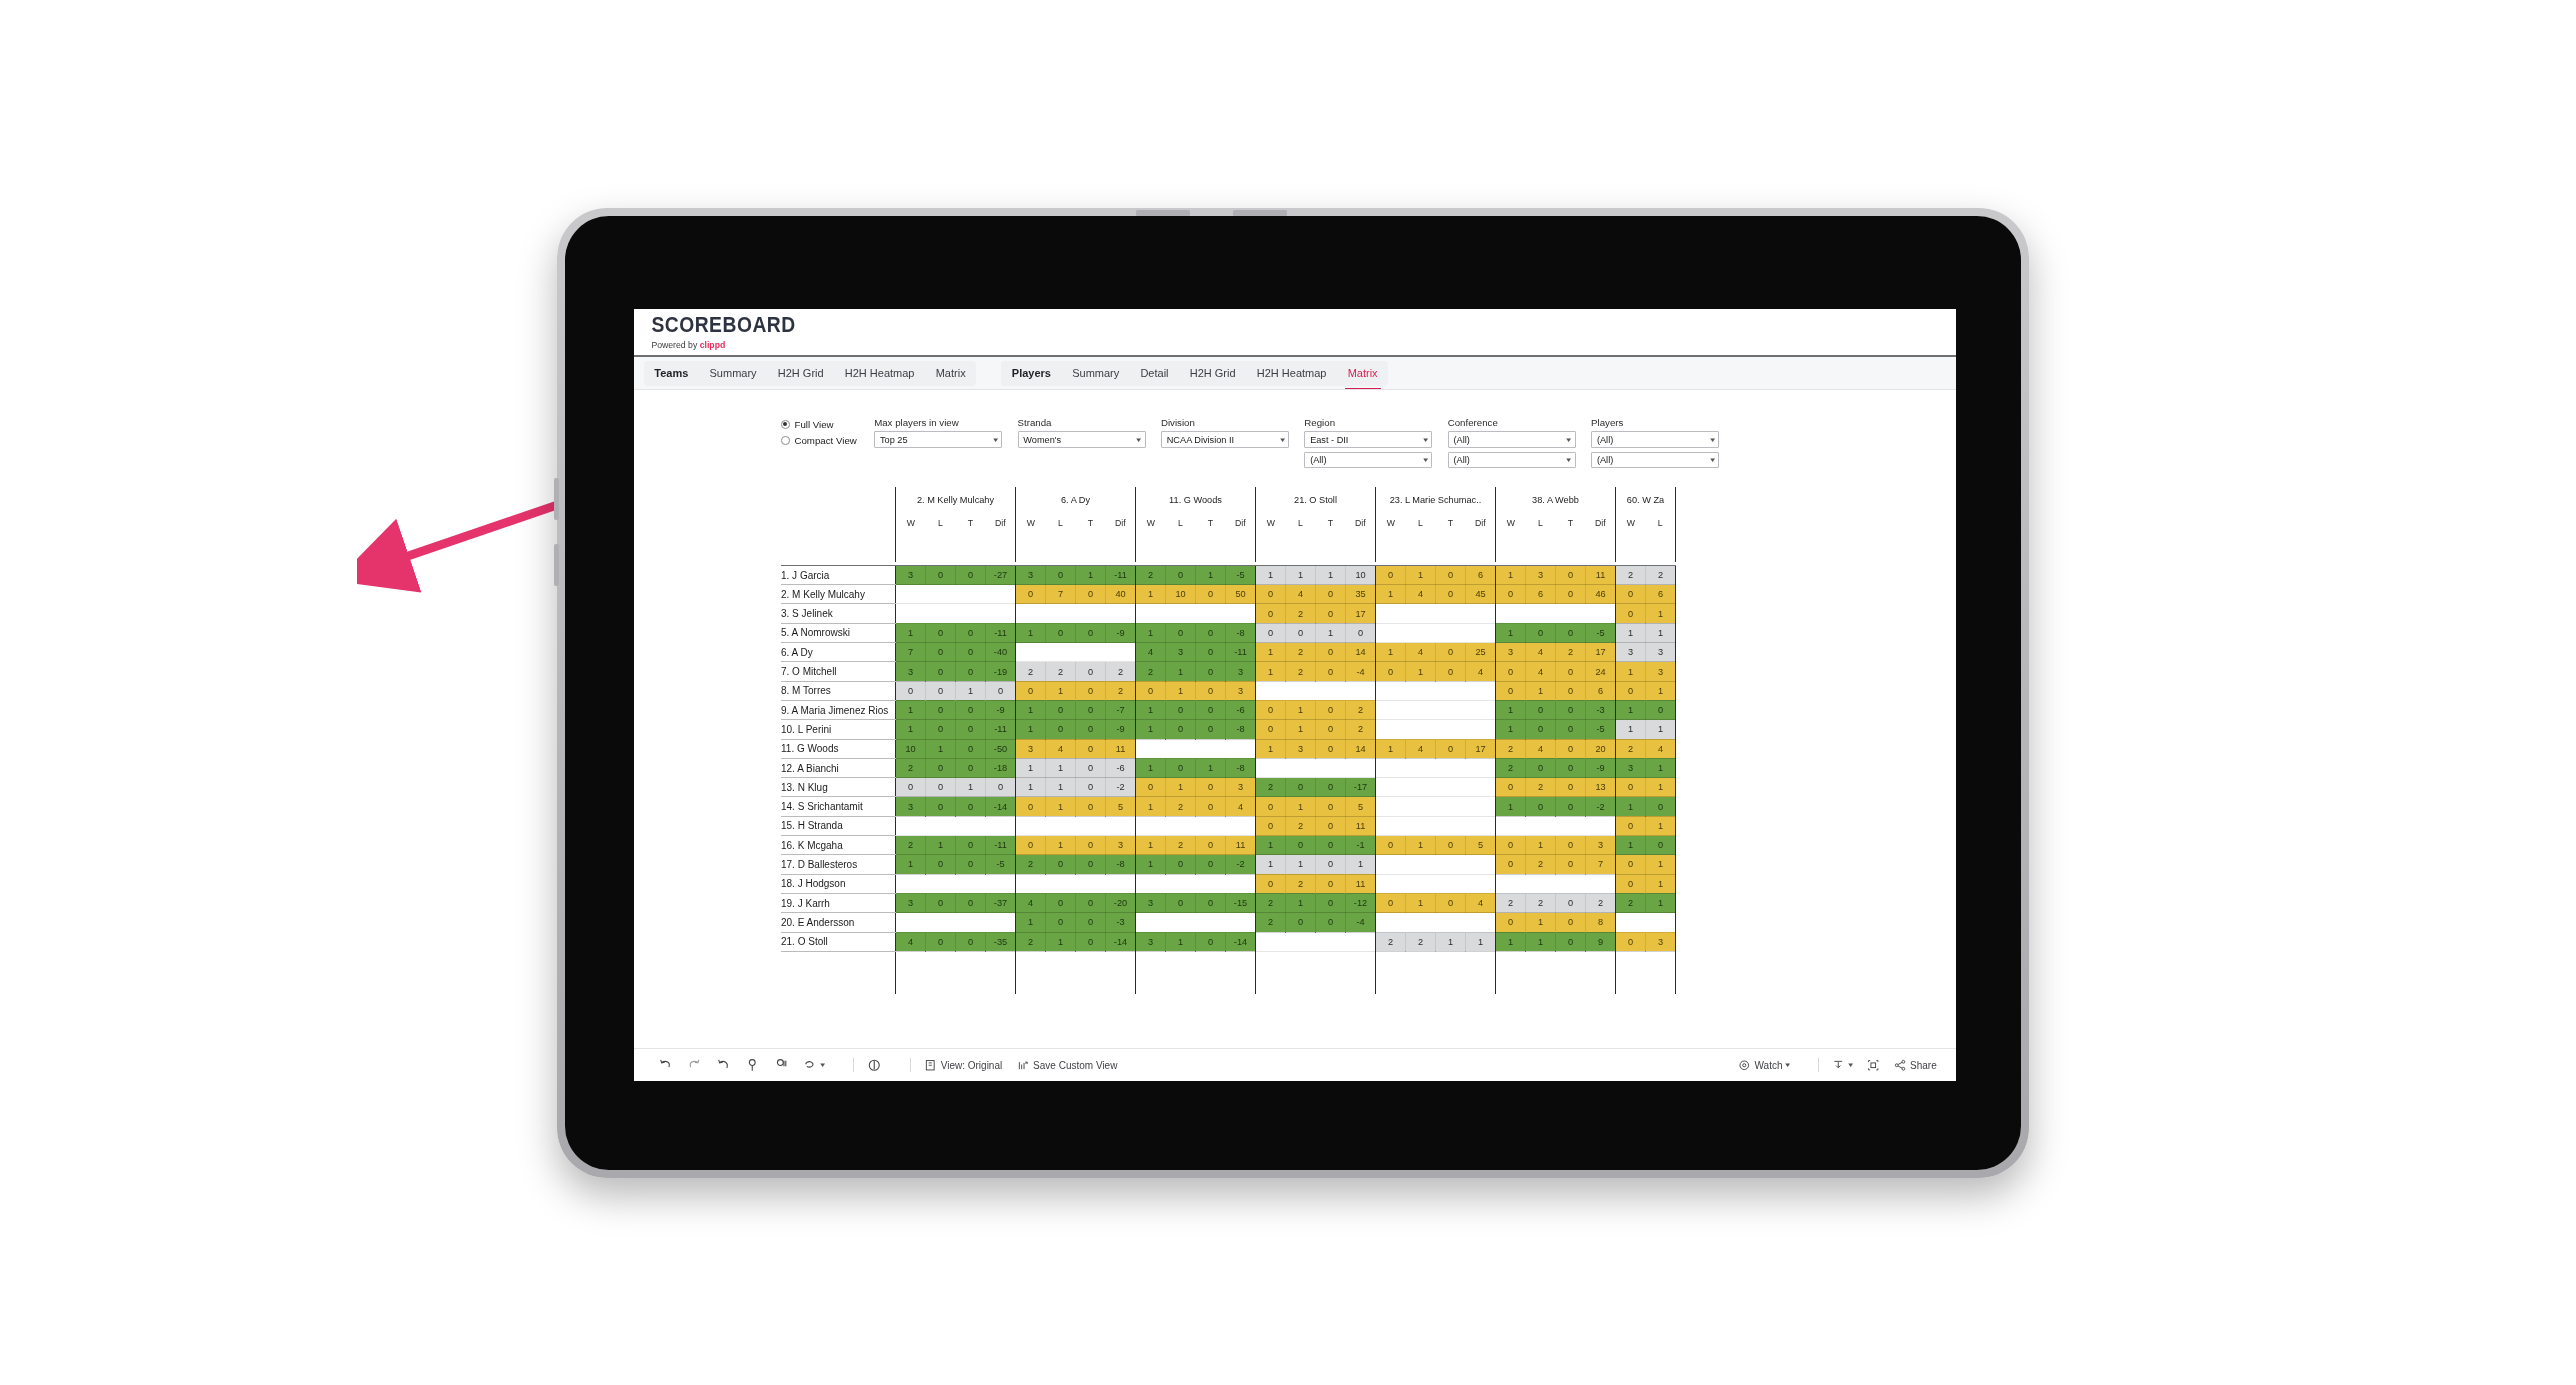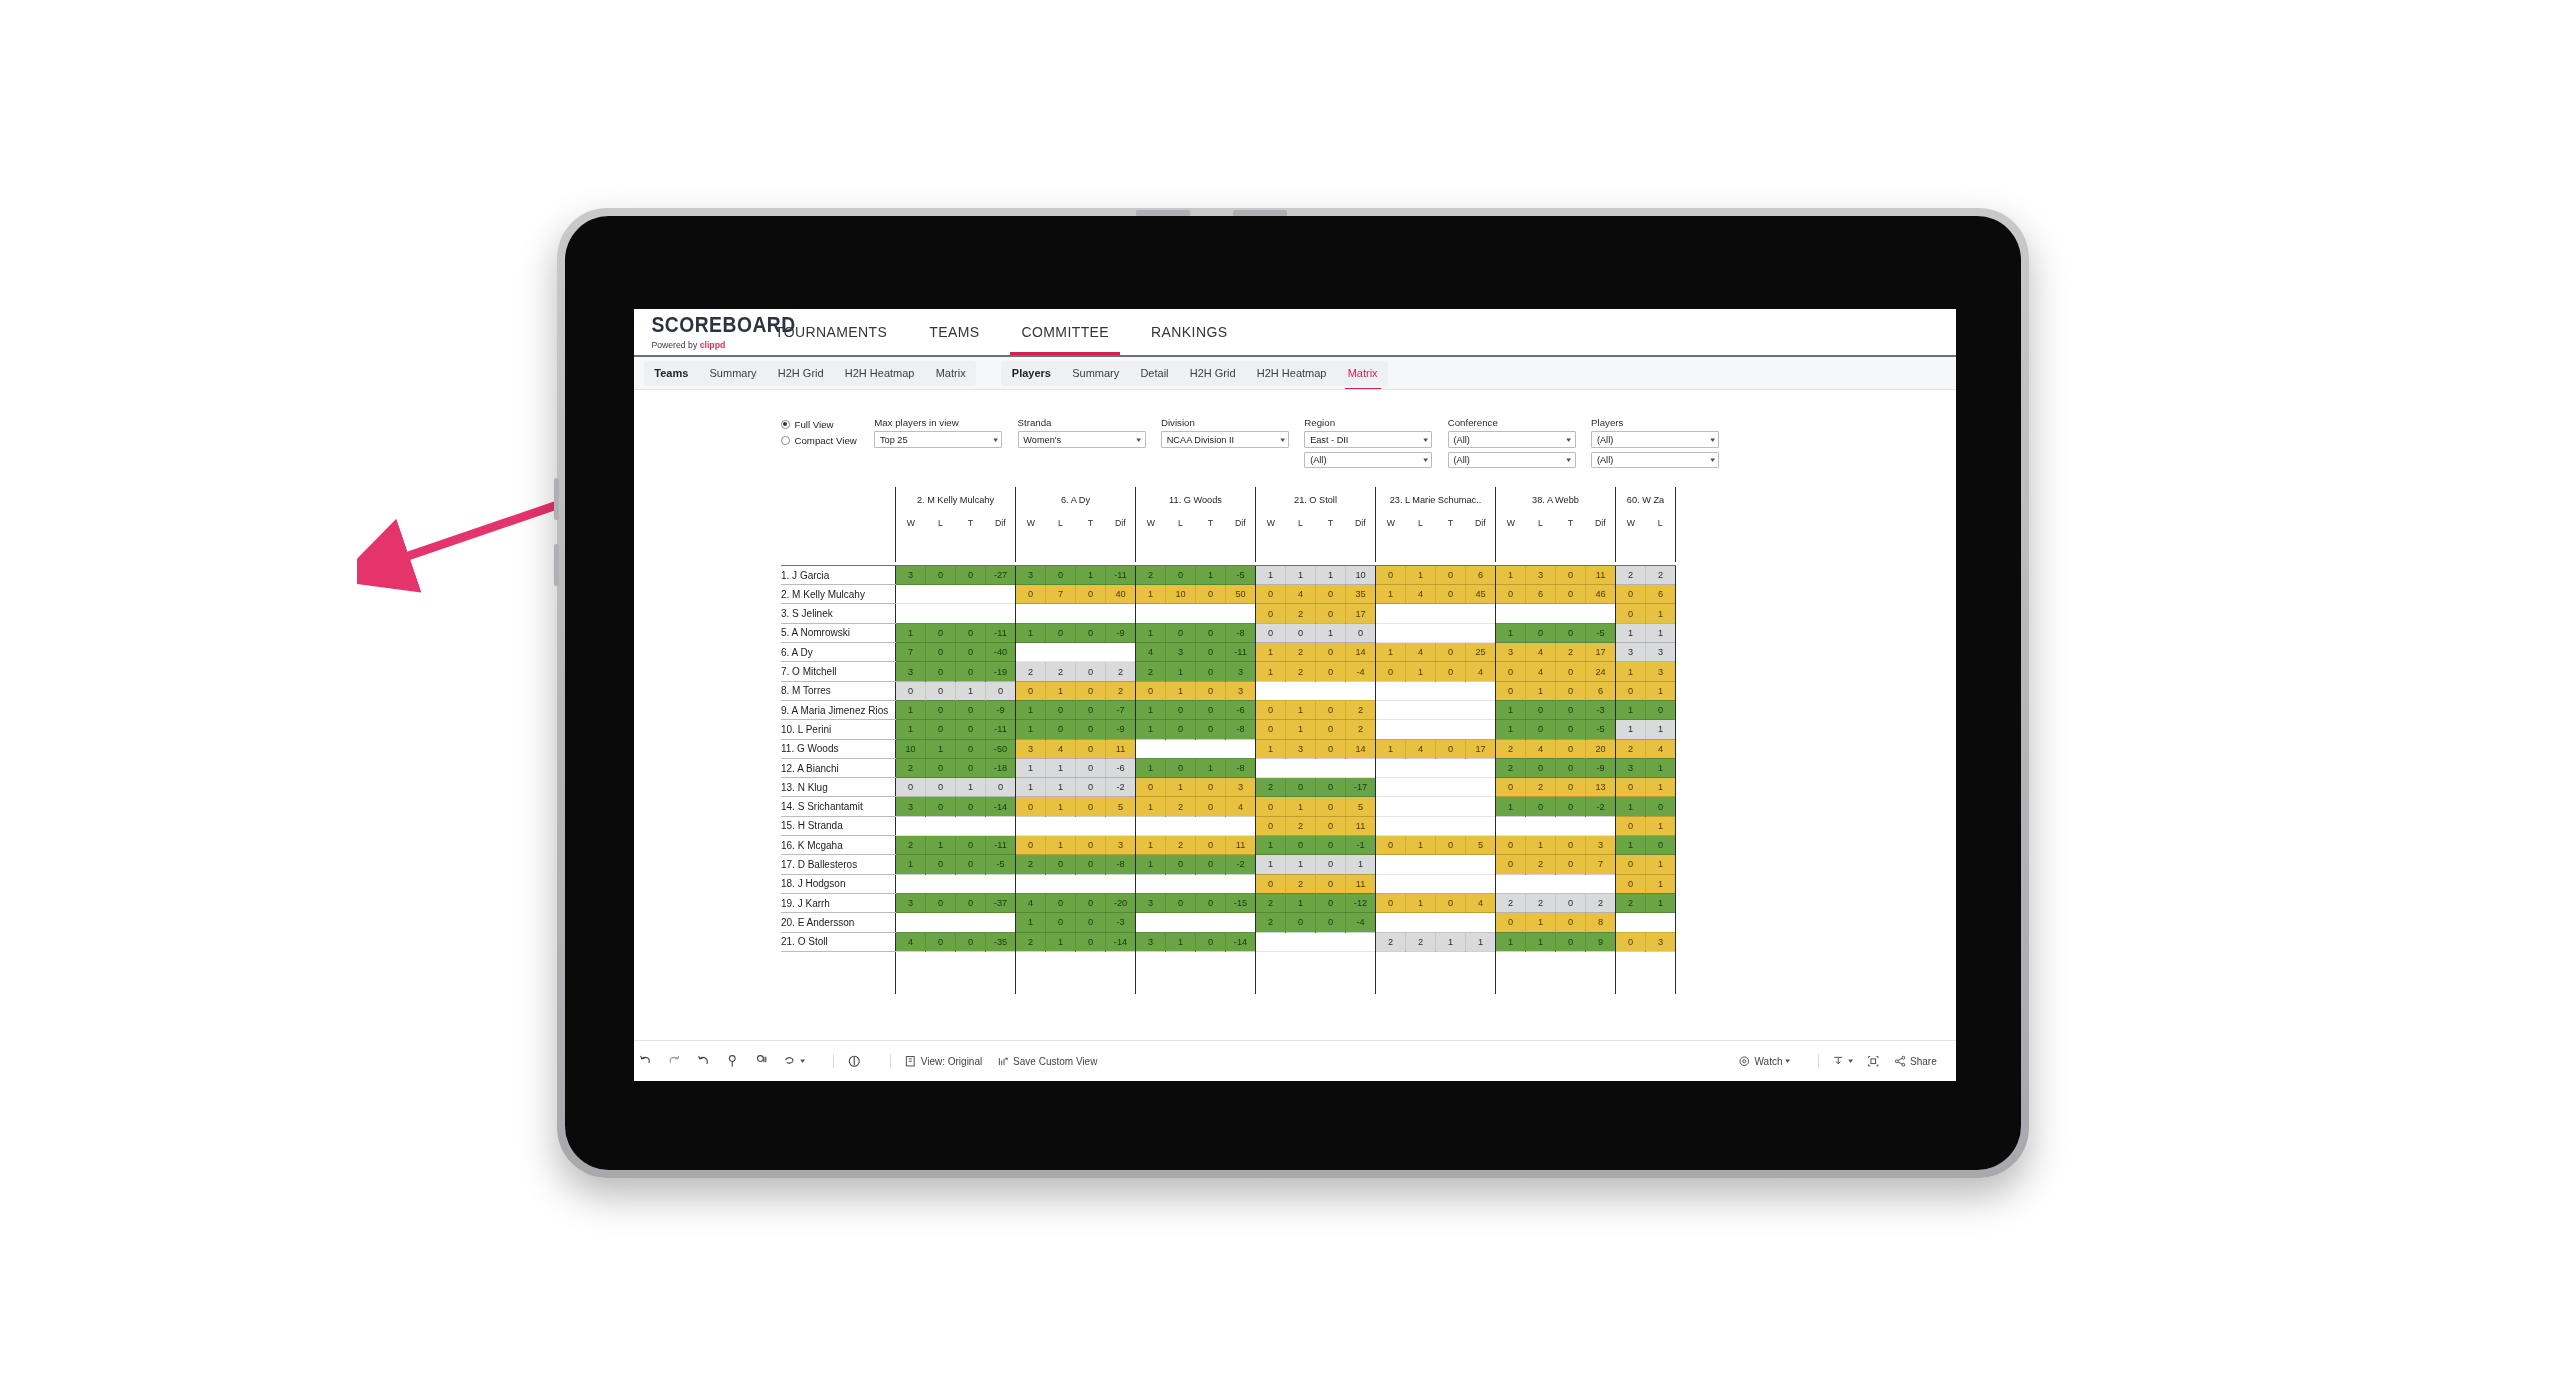--- a/index.html
+++ b/index.html
@@ -126,23 +126,23 @@
   .tailrow td.rn{border-bottom:none;}
 
   .botline{position:absolute;left:147px;top:664px;width:734px;height:1.9px;background:#6e7073;}
 
   
   .hscroll{position:absolute;left:287px;top:687px;width:772px;height:8.7px;background:#f2f2f2;}
   .hscroll .thumb{position:absolute;left:0;top:0;width:514px;height:8.7px;background:#dcdcdc;}
 
   
   .toolbar{
-    position:absolute;left:0;bottom:0;width:100%;height:41px;background:#fff;
+    position:absolute;left:0;bottom:0;width:100%;height:33px;background:#fff;
     border-top:1px solid #e3e4e6;display:flex;align-items:center;
-    padding-left:4px;box-sizing:border-box;font-size:10px;color:#2b2b2b;
+    padding-left:24px;box-sizing:border-box;font-size:10px;color:#2b2b2b;
   }
   .ti{display:flex;align-items:center;gap:3.9px;margin-right:14.5px;cursor:pointer;color:#404246;}
   .ti svg{display:block;}
   .tsep{width:1px;height:14.5px;background:#d8d9db;margin:0 13.5px;}
   .spacer{flex:1;}
 </style>
 </head>
 <body>
 
 <div class="stage">
@@ -167,26 +167,20 @@
 
     <div class="screen">
 
       <div class="topbar">
         <div class="brand">
           <div class="brand-top">SCOREBOARD</div>
           <div class="brand-sub">
             <span>Powered by</span>
             <b>clippd</b>
           </div>
-        </div>
-        <div class="navtabs">
-          <div class="navtab">TOURNAMENTS</div>
-          <div class="navtab">TEAMS</div>
-          <div class="navtab active">COMMITTEE</div>
-          <div class="navtab">RANKINGS</div>
         </div>
       </div>
 
       <div class="subbar">
         <div class="grp">
           <div class="subtab head">Teams</div>
           <div class="subtab">Summary</div>
           <div class="subtab">H2H Grid</div>
           <div class="subtab">H2H Heatmap</div>
           <div class="subtab">Matrix</div>

